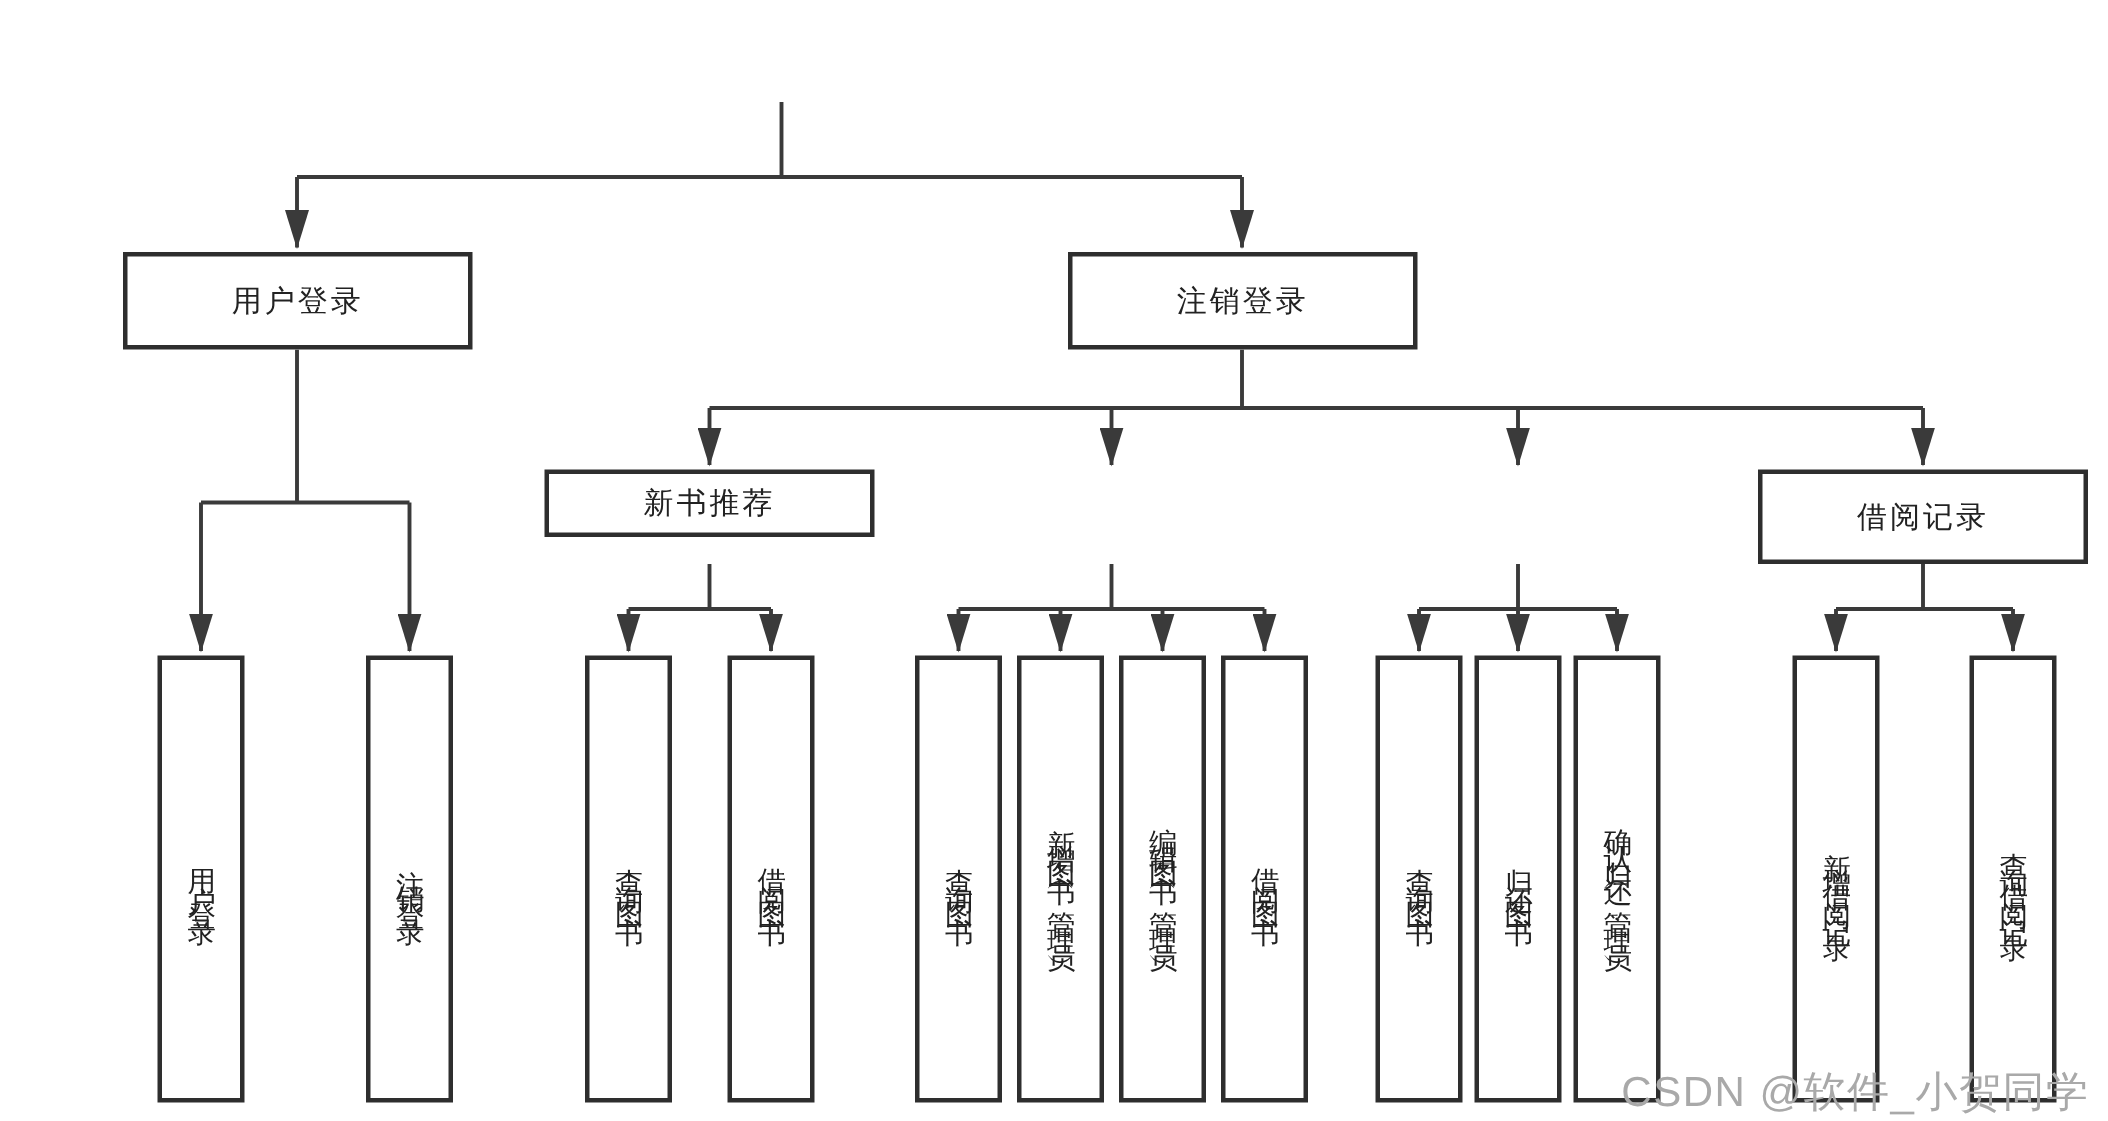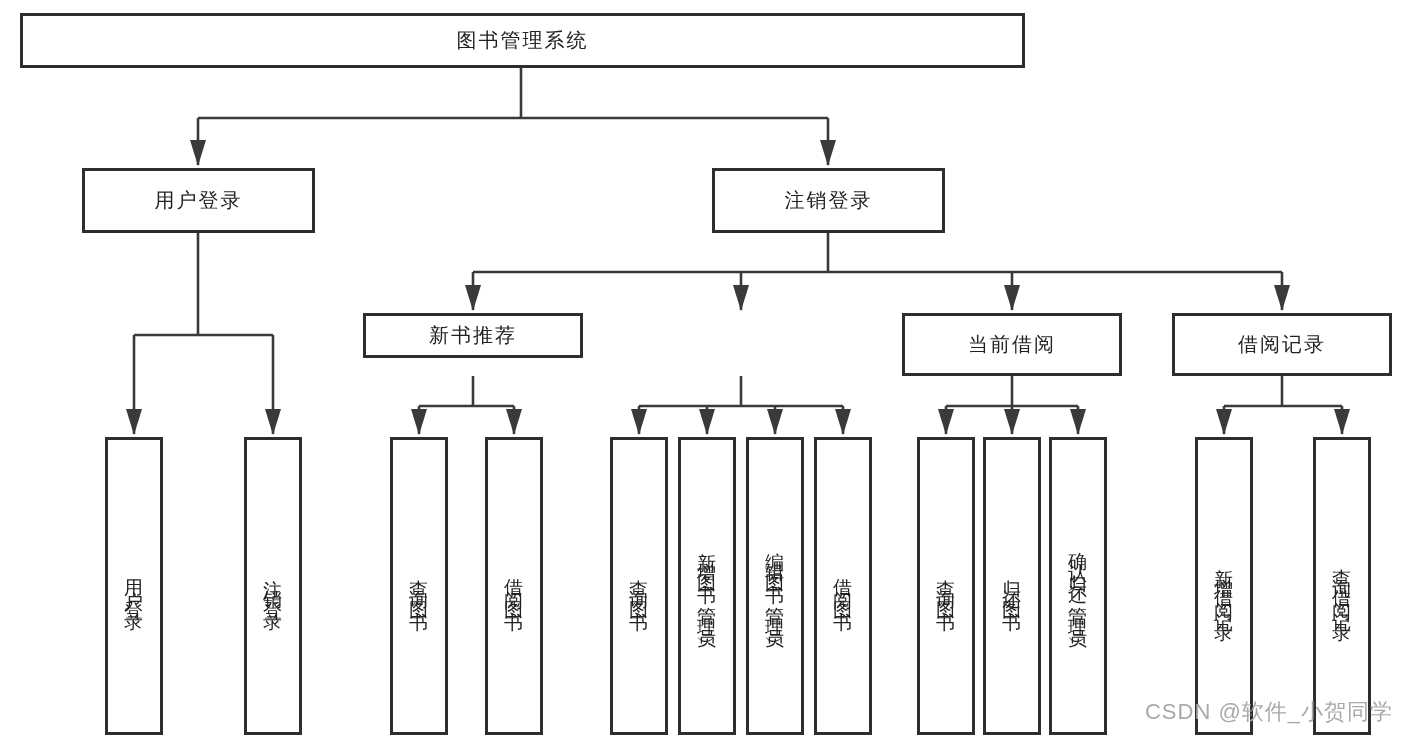--- a/index.html
+++ b/index.html
@@ -19,22 +19,22 @@
     background:var(--fill); border:3px solid var(--border);
     display:flex; align-items:center; justify-content:center;
   }
   .node .lbl{color:var(--text);}
   .node.h .lbl{font-size:20px; letter-spacing:2px; white-space:nowrap;}
   .node.v .lbl{
     writing-mode:vertical-rl; text-orientation:mixed;
     font-size:19px; letter-spacing:11px; line-height:1;
   }
   .watermark{
-    position:absolute; right:12px; bottom:20px; z-index:5;
-    font-size:22px; letter-spacing:1px; color:var(--wm); white-space:nowrap;
+    position:absolute; right:12px; bottom:0; z-index:5;
+    font-size:28px; letter-spacing:1px; color:var(--wm); white-space:nowrap;
   }
 </style>
 </head>
 <body>
 
 <div class="canvas">
 
   <svg class="connectors" width="1405" height="747" viewBox="0 0 1405 747">
     <defs>
       <marker id="arw" viewBox="0 0 26 16" refX="25" refY="8" markerWidth="26" markerHeight="16" markerUnits="userSpaceOnUse" orient="auto">
@@ -73,36 +73,30 @@
       <path d="M775,406 V434" marker-end="url(#arw)"></path>
       <path d="M843,406 V434" marker-end="url(#arw)"></path>
       <path d="M946,406 V434" marker-end="url(#arw)"></path>
       <path d="M1012,406 V434" marker-end="url(#arw)"></path>
       <path d="M1078,406 V434" marker-end="url(#arw)"></path>
       <path d="M1224,406 V434" marker-end="url(#arw)"></path>
       <path d="M1342,406 V434" marker-end="url(#arw)"></path>
     </g>
   </svg>
 
-  <div class="node h" style="left:20px;top:13px;width:1005px;height:55px">
-    <span class="lbl">图书管理系统</span>
-  </div>
 
   <div class="node h" style="left:82px;top:168px;width:233px;height:65px">
     <span class="lbl">用户登录</span>
   </div>
   <div class="node h" style="left:712px;top:168px;width:233px;height:65px">
     <span class="lbl">注销登录</span>
   </div>
 
   <div class="node h" style="left:363px;top:313px;width:220px;height:45px">
     <span class="lbl">新书推荐</span>
-  </div>
-  <div class="node h" style="left:902px;top:313px;width:220px;height:63px">
-    <span class="lbl">当前借阅</span>
   </div>
   <div class="node h" style="left:1172px;top:313px;width:220px;height:63px">
     <span class="lbl">借阅记录</span>
   </div>
 
   <div class="node v" style="left:105px;top:437px;width:58px;height:298px">
     <span class="lbl">用户登录</span>
   </div>
   <div class="node v" style="left:244px;top:437px;width:58px;height:298px">
     <span class="lbl">注销登录</span>

